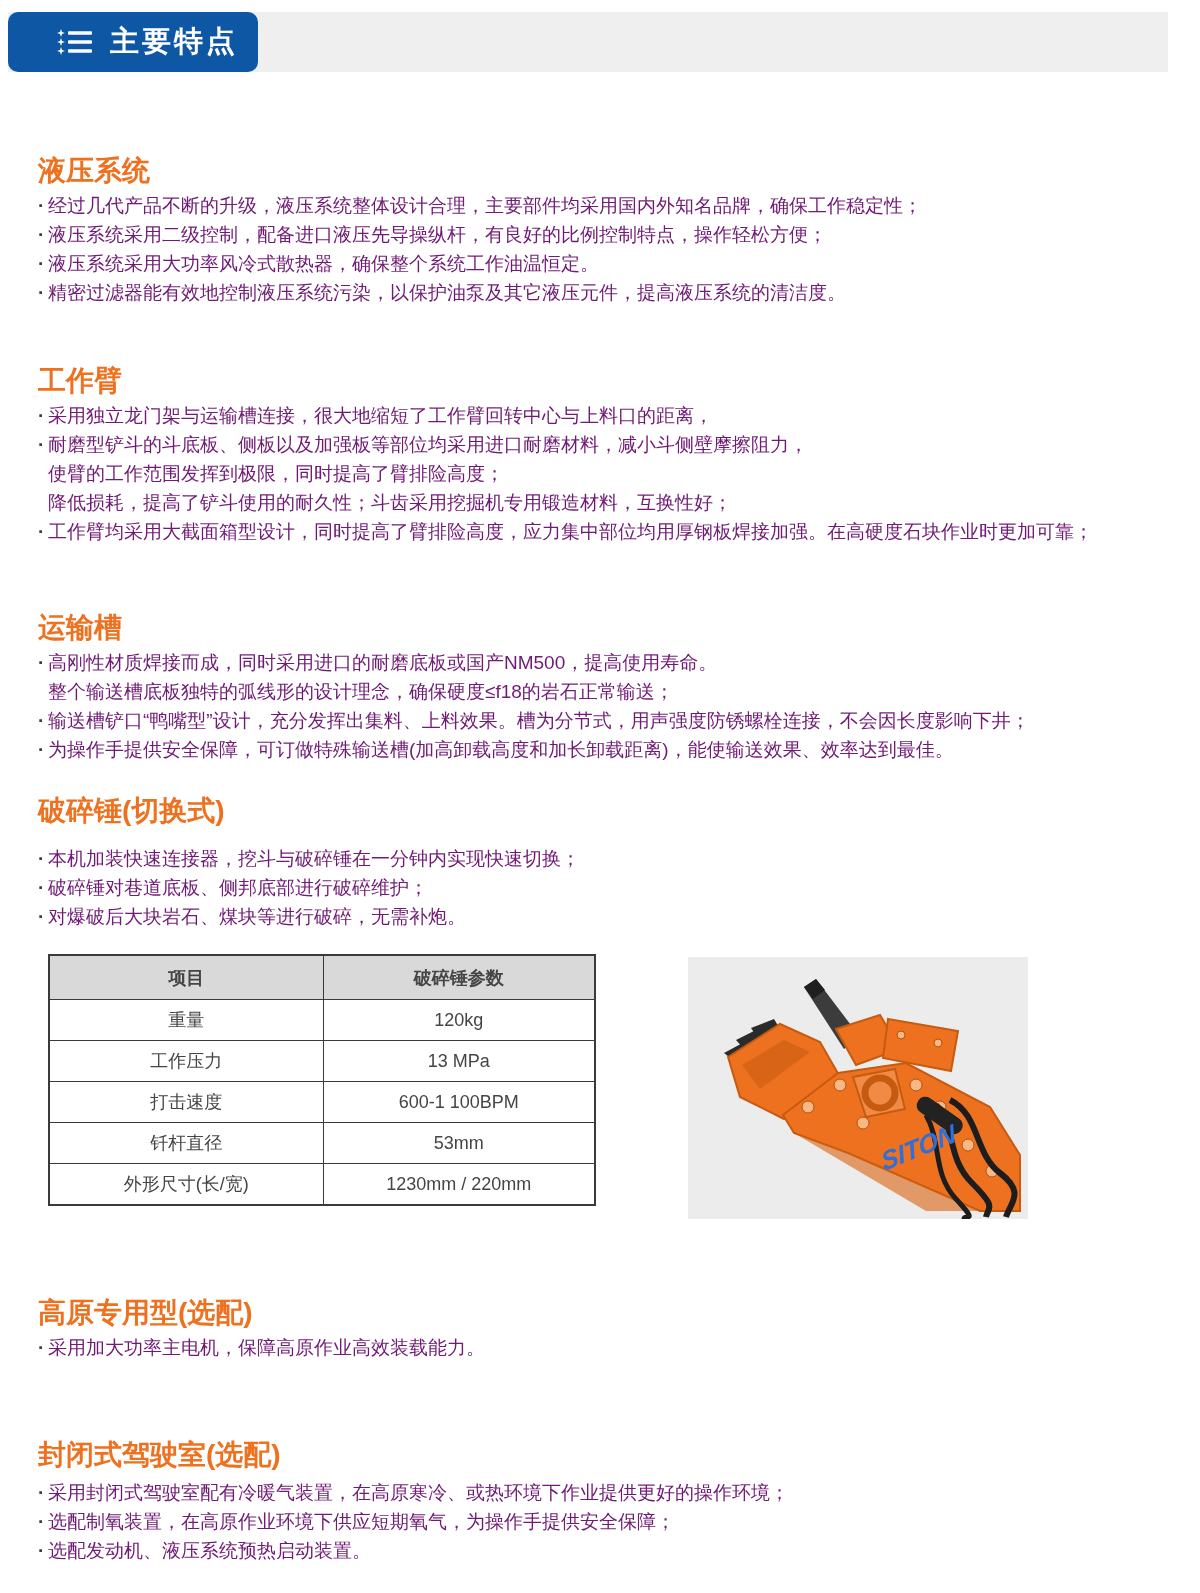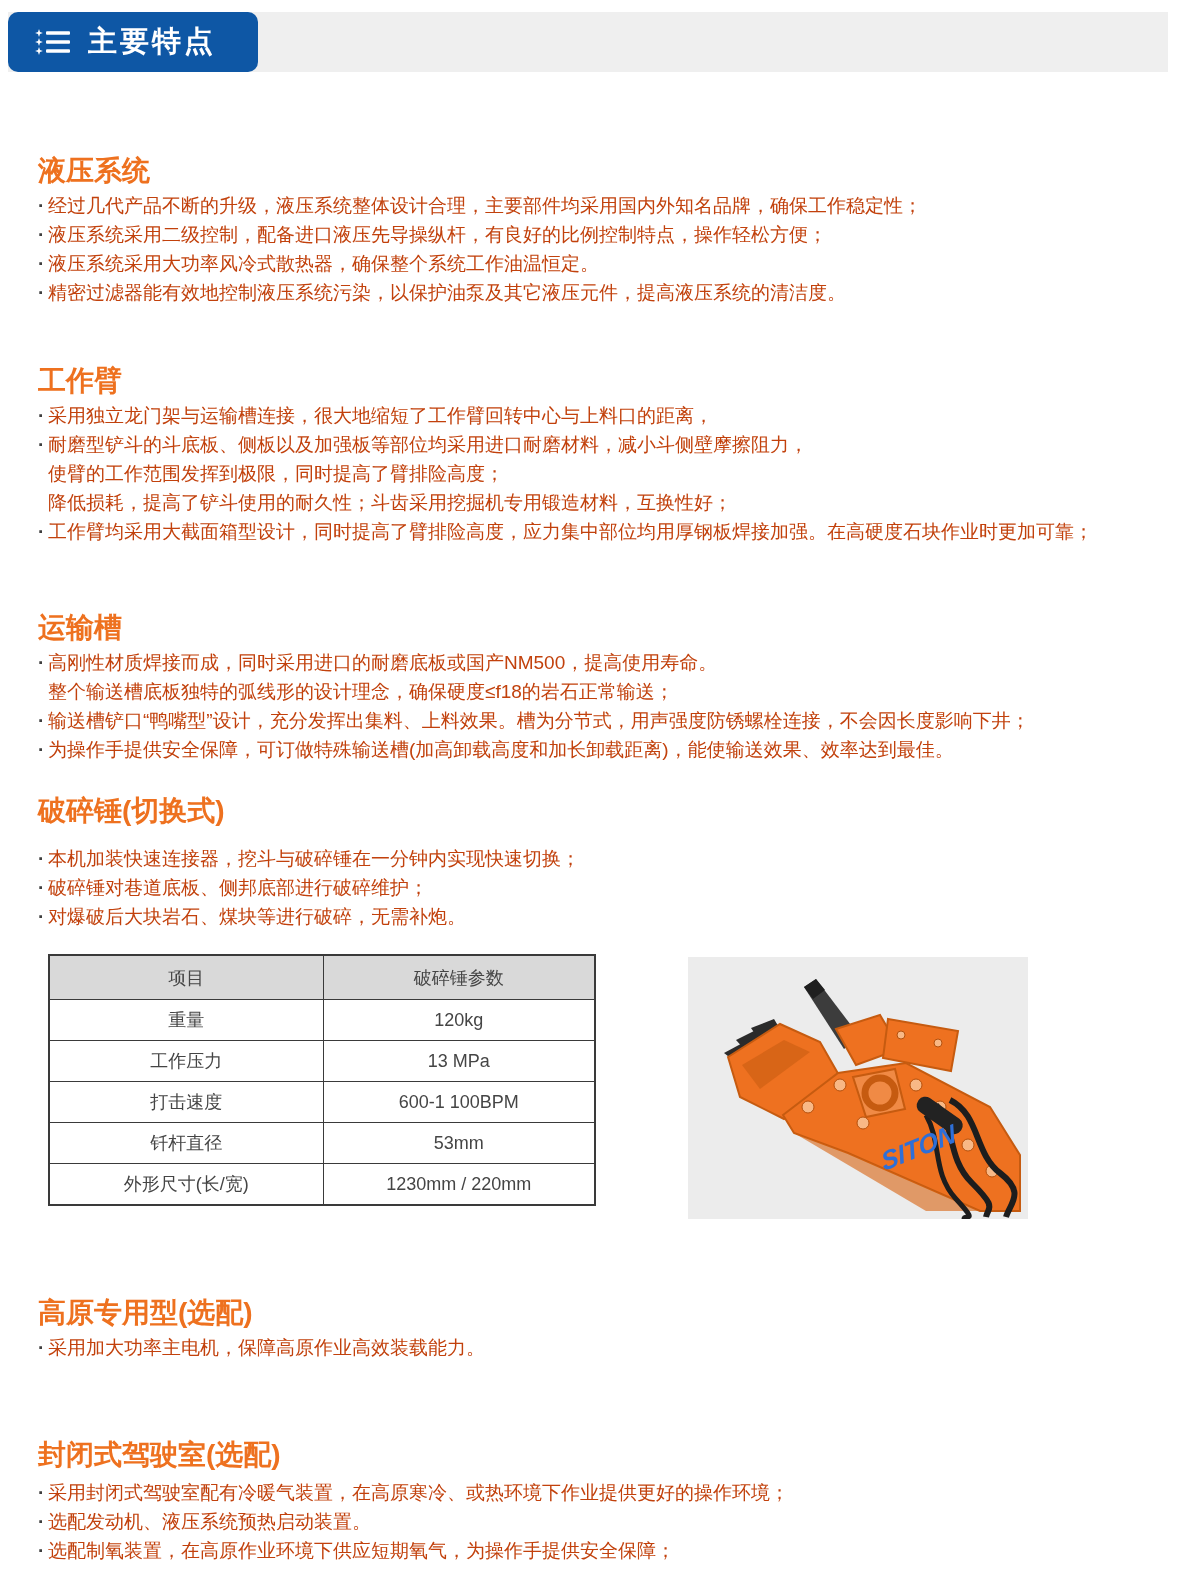--- a/index.html
+++ b/index.html
@@ -1,43 +1,43 @@
 <!DOCTYPE html>
 <html><head>
 <meta charset="utf-8">
 <style>
   html,body{margin:0;padding:0;background:#ffffff;}
   .page{position:relative;width:1200px;height:1593px;background:#ffffff;overflow:hidden;
         font-family:"Liberation Sans","DejaVu Sans",sans-serif;}
   
   .header-bar{position:absolute;top:12px;left:8px;width:1160px;height:60px;background:#EFEFEF;}
   .badge{position:absolute;top:0;left:0;width:250px;height:60px;background:#0E57A5;
-         border-radius:10px;display:flex;align-items:center;box-sizing:border-box;padding-left:26px;}
+         border-radius:10px;display:flex;align-items:center;box-sizing:border-box;padding-left:48px;}
   .badge svg{display:block;}
   .badge-title{color:#ffffff;font-size:29px;font-weight:bold;letter-spacing:3px;margin-left:16px;}
   
   .content{position:absolute;left:0;top:0;right:0;bottom:0;padding:18px 35px 0 38px;overflow:hidden;}
   .sec-h{font-size:28px;line-height:30px;font-weight:bold;color:#EE711F;margin:0;}
   .lines{margin:0;}
-  .line{font-size:19px;line-height:29px;color:#c2410c;white-space:nowrap;}
+  .line{font-size:19px;line-height:29px;color:#701a75;white-space:nowrap;}
   .line.b::before{content:"·";display:inline-block;width:10px;font-weight:bold;color:#3E3E3E;}
   .line.cont{padding-left:10px;}
   .mt-s1h{margin-top:138px}.mt-lines1{margin-top:5px}
   .mt-s2h{margin-top:59px}.mt-lines2{margin-top:5px}
   .mt-s3h{margin-top:67px}.mt-lines3{margin-top:5px}
   .mt-s4h{margin-top:32px}.mt-lines4{margin-top:18px}
   .row{position:relative;margin-top:23px;height:265px;}
   .mt-s5h{margin-top:79px}.mt-lines5{margin-top:5px}
   .mt-s6h{margin-top:78px}.mt-lines6{margin-top:8px}
   
   table.params{border-collapse:collapse;margin-left:10px;width:546px;table-layout:fixed;
                font-size:18px;color:#454545;text-align:center;border:2px solid #3A3A3A;}
   table.params col.c1{width:274px}table.params col.c2{width:272px}
   table.params th,table.params td{border:1px solid #3A3A3A;height:40px;padding:0;font-weight:normal;}
-  table.params thead th{background:#D9D9D9;height:43px;}
+  table.params thead th{background:#D9D9D9;height:43px;font-weight:bold;}
   
   .photo{position:absolute;left:650px;top:3px;width:340px;height:262px;background:#ECECEC;}
   .photo svg{display:block;}
 </style>
 </head>
 <body>
 
 <div class="page">
 
   <div class="header-bar">
@@ -169,18 +169,18 @@
     </div>
 
     <h2 class="sec-h mt-s5h">高原专用型(选配)</h2>
     <div class="lines mt-lines5">
       <div class="line b"><span>采用加大功率主电机，保障高原作业高效装载能力。</span></div>
     </div>
 
     <h2 class="sec-h mt-s6h">封闭式驾驶室(选配)</h2>
     <div class="lines mt-lines6">
       <div class="line b"><span>采用封闭式驾驶室配有冷暖气装置，在高原寒冷、或热环境下作业提供更好的操作环境；</span></div>
+      <div class="line b"><span>选配制氧装置，在高原作业环境下供应短期氧气，为操作手提供安全保障；</span></div>
       <div class="line b"><span>选配发动机、液压系统预热启动装置。</span></div>
-      <div class="line b"><span>选配制氧装置，在高原作业环境下供应短期氧气，为操作手提供安全保障；</span></div>
     </div>
 
   </div>
 </div>
 
 </body></html>

